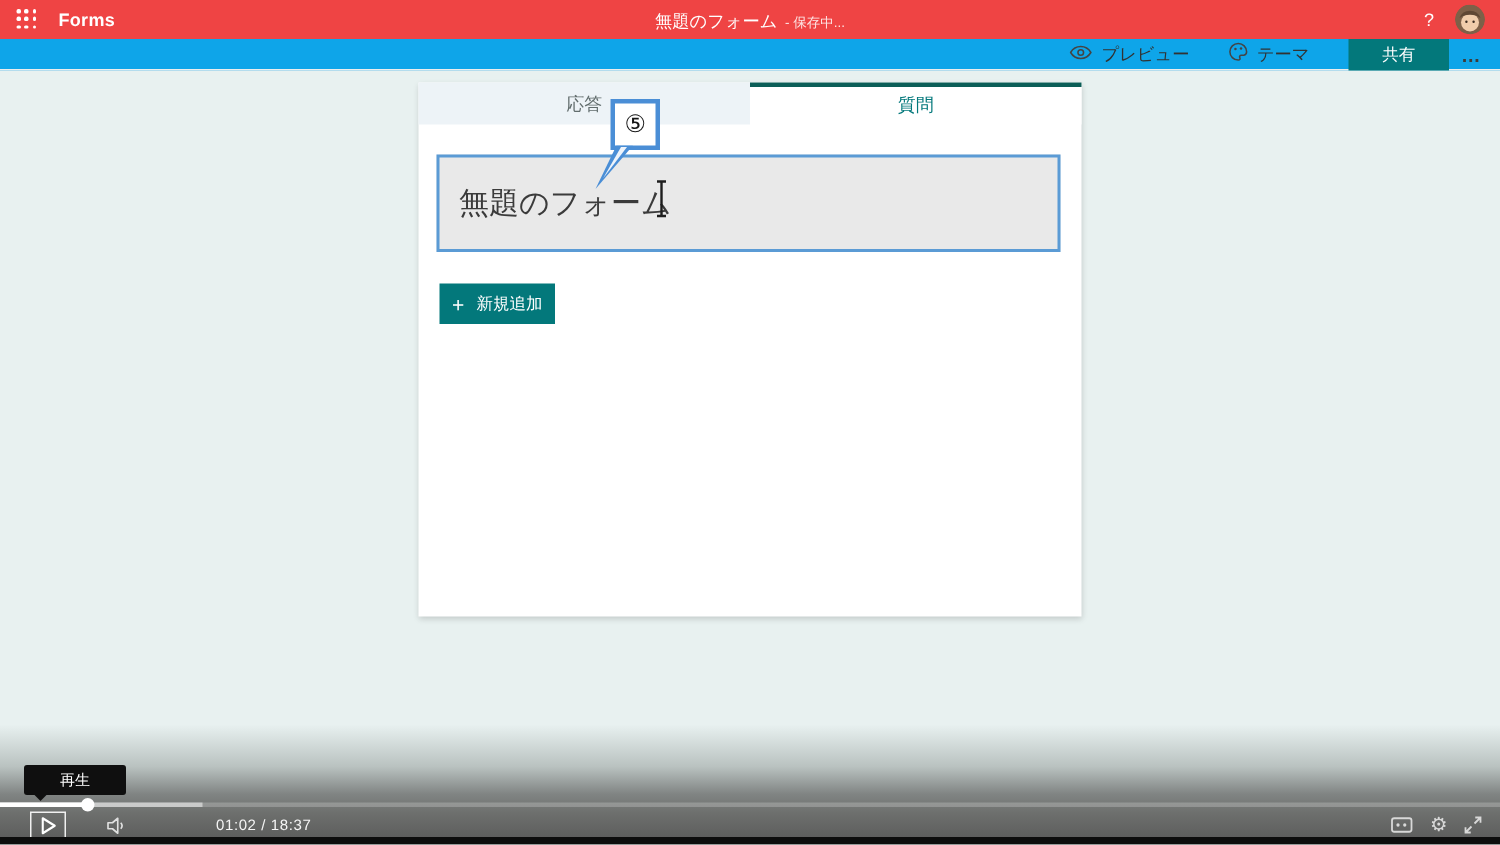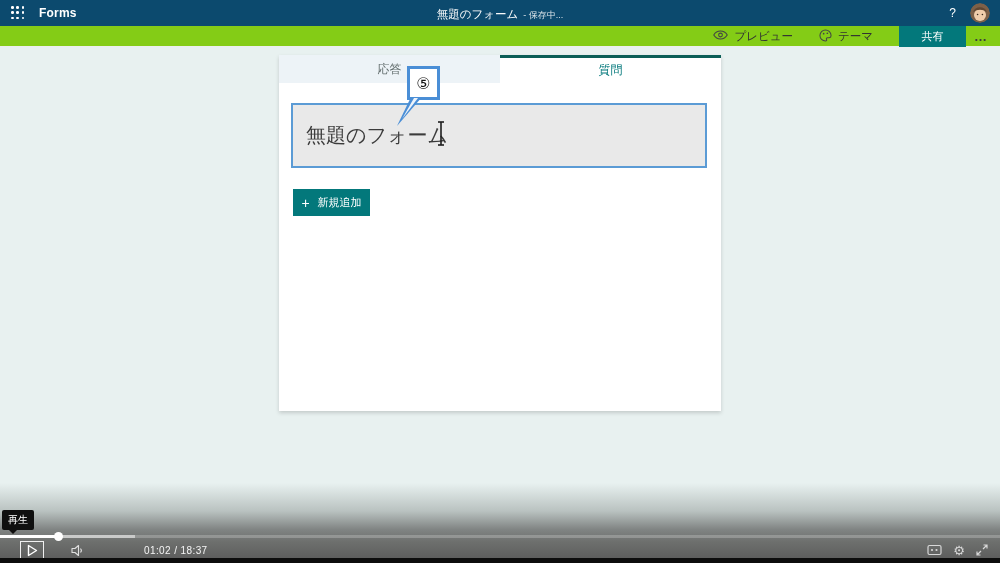--- a/index.html
+++ b/index.html
@@ -4,35 +4,35 @@
 <style>
   * { margin:0; padding:0; box-sizing:border-box; }
   html,body { width:1000px; height:563px; }
   body {
     font-family:"Liberation Sans","DejaVu Sans",sans-serif;
     position:relative; overflow:hidden; background:#e8f1f0;
   }
 
   
   .appbar { position:absolute; top:0; left:0; right:0; height:26px;
-    background:#0c4a6e; display:flex; align-items:center; color:#fff; z-index:10; }
+    background:#ef4444; display:flex; align-items:center; color:#fff; z-index:10; }
   .waffle { width:14px; height:14px; margin-left:11px; display:grid;
     grid-template-columns:repeat(3,1fr); gap:2px; cursor:pointer; }
   .waffle span { width:2.5px; height:2.5px; background:#fff; border-radius:50%; }
   .app-name { margin-left:14px; font-size:12px; font-weight:bold; letter-spacing:.2px; cursor:pointer; }
   .bar-center { position:absolute; left:50%; top:0; height:26px; transform:translateX(-50%);
     display:flex; align-items:baseline; gap:5px; white-space:nowrap; padding-top:7px; }
   .doc-title { font-size:11.5px; }
   .save-status { font-size:9px; opacity:.85; }
   .bar-right { margin-left:auto; display:flex; align-items:center; gap:14px; margin-right:10px; }
   .help { font-size:12px; cursor:pointer; }
   .avatar { width:20px; height:20px; border-radius:50%; overflow:hidden; cursor:pointer; }
 
   
-  .cmdbar { position:absolute; top:26px; left:0; right:0; height:21px; background:#84cc16;
+  .cmdbar { position:absolute; top:26px; left:0; right:0; height:21px; background:#0ea5e9;
     border-bottom:1px solid #eceeee; display:flex; align-items:center; justify-content:flex-end; z-index:9; }
   .cmd-item { display:flex; align-items:center; gap:6px; font-size:11.5px; color:#323232;
     margin-right:26px; cursor:pointer; }
   .share-btn { height:21px; background:#03787b; color:#fff; font-size:11px;
     display:flex; align-items:center; justify-content:center; width:67px; cursor:pointer; }
   .more-btn { width:30px; text-align:center; font-size:13px; font-weight:bold; color:#3c3c3c;
     letter-spacing:1px; cursor:pointer; margin-right:4px; }
 
   
   .card { position:absolute; left:279px; top:55px; width:442px; height:356px;
@@ -59,22 +59,22 @@
   .callout-box { width:33px; height:34px; background:#fff; border:3px solid #4a8ed6;
     display:flex; align-items:center; justify-content:center; font-size:16px; color:#151515; }
   .callout-tail { position:absolute; left:-14px; top:31px; }
 
   
   .player { position:absolute; left:0; right:0; bottom:0; height:80px; z-index:20;
     background:linear-gradient(180deg, rgba(116,124,121,0) 0%, rgba(116,124,121,.40) 35%,
       rgba(110,113,112,.85) 58%, #6d6f6d 74%, #595959 100%); }
   .player-bottom-strip { position:absolute; bottom:0; left:0; right:0; height:5px; background:#0d0d0d; }
 
-  .tooltip { position:absolute; left:2px; top:27px; background:#0f0f0f; color:#fff;
-    font-size:10px; padding:3px 6px; border-radius:2px; }
+  .tooltip { position:absolute; left:16px; top:27px; background:#0f0f0f; color:#fff;
+    font-size:10px; padding:3px 24px; border-radius:2px; }
   .tooltip::after { content:""; position:absolute; left:7px; bottom:-4px;
     border:4px solid transparent; border-top:4px solid #0f0f0f; border-bottom:0; }
 
   .progress { position:absolute; top:52px; left:0; right:0; height:3px; cursor:pointer; }
   .progress .track { position:absolute; left:0; right:0; height:3px; background:rgba(255,255,255,.22); }
   .progress .buffered { position:absolute; left:0; width:13.5%; height:3px; background:rgba(255,255,255,.5); }
   .progress .played { position:absolute; left:0; width:5.8%; height:3px; background:#fff; }
   .progress .knob { position:absolute; left:calc(5.8% - 4px); top:-3px; width:9px; height:9px;
     border-radius:50%; background:#fff; cursor:grab; }
 

